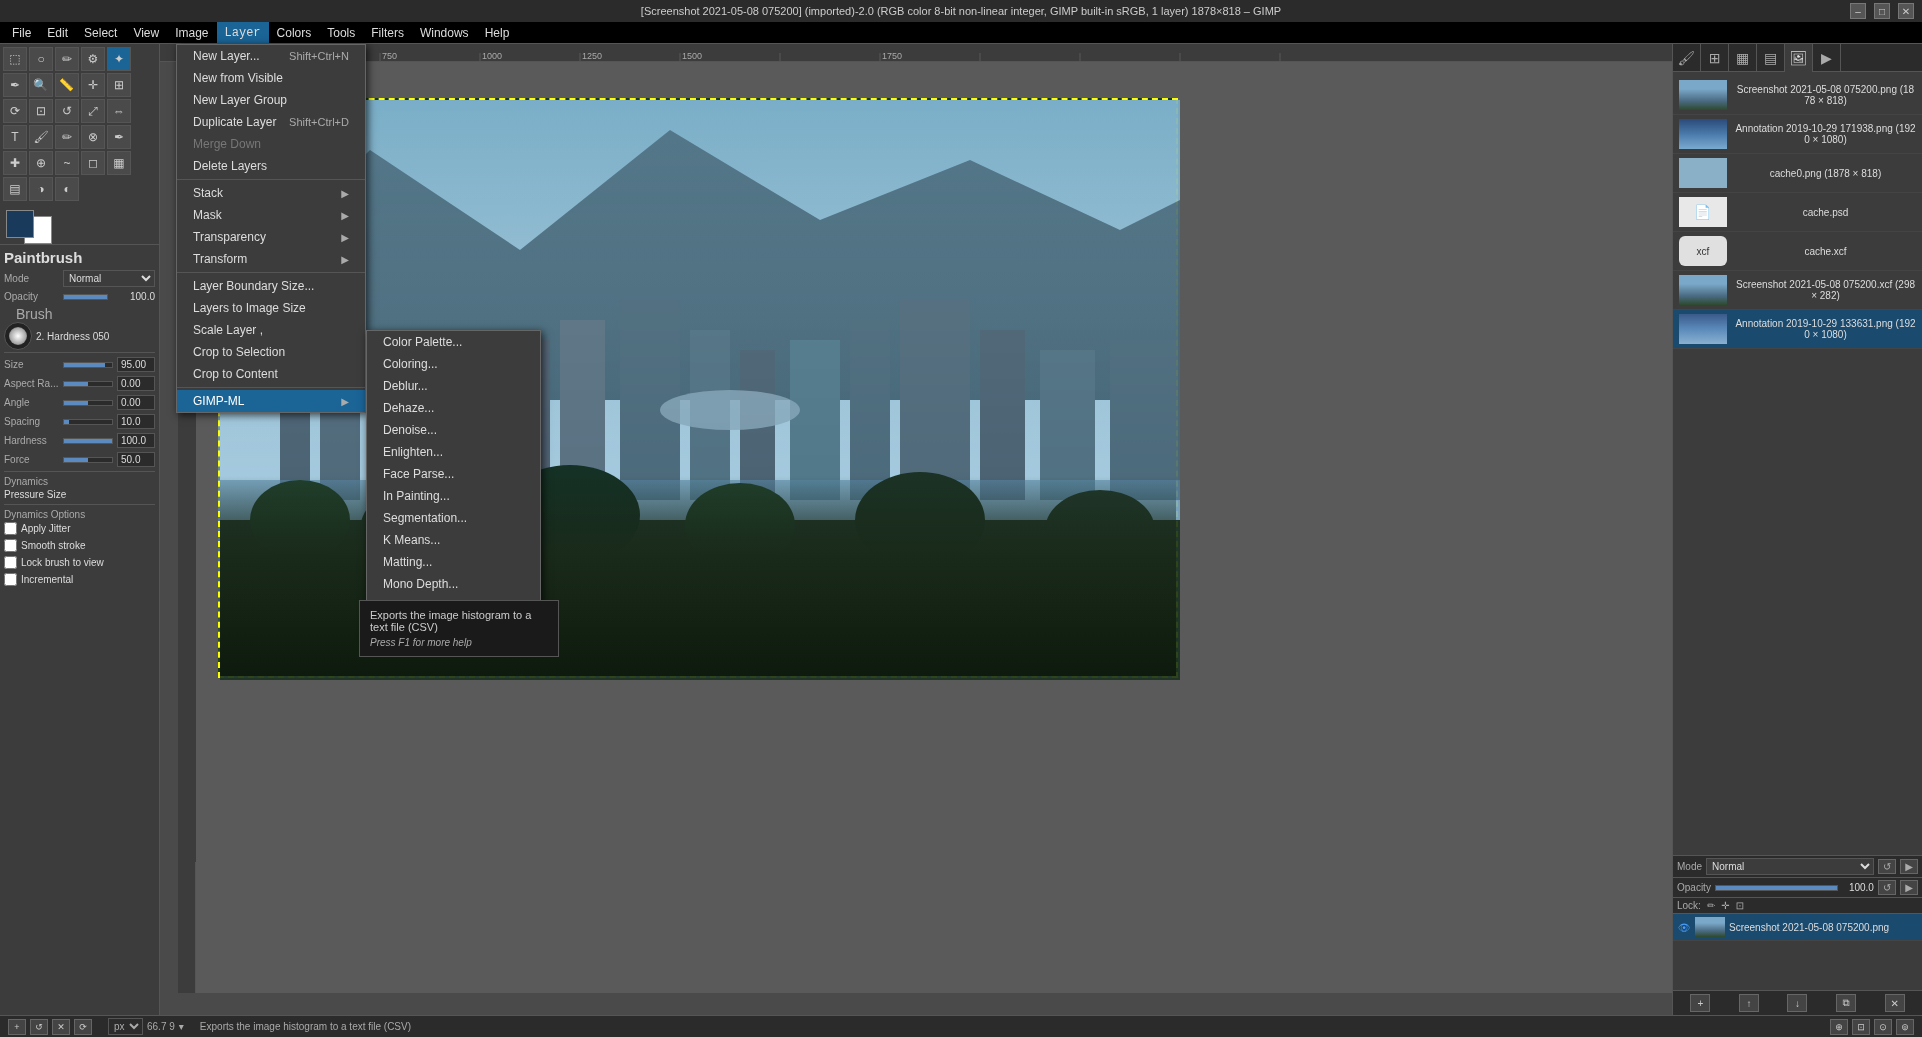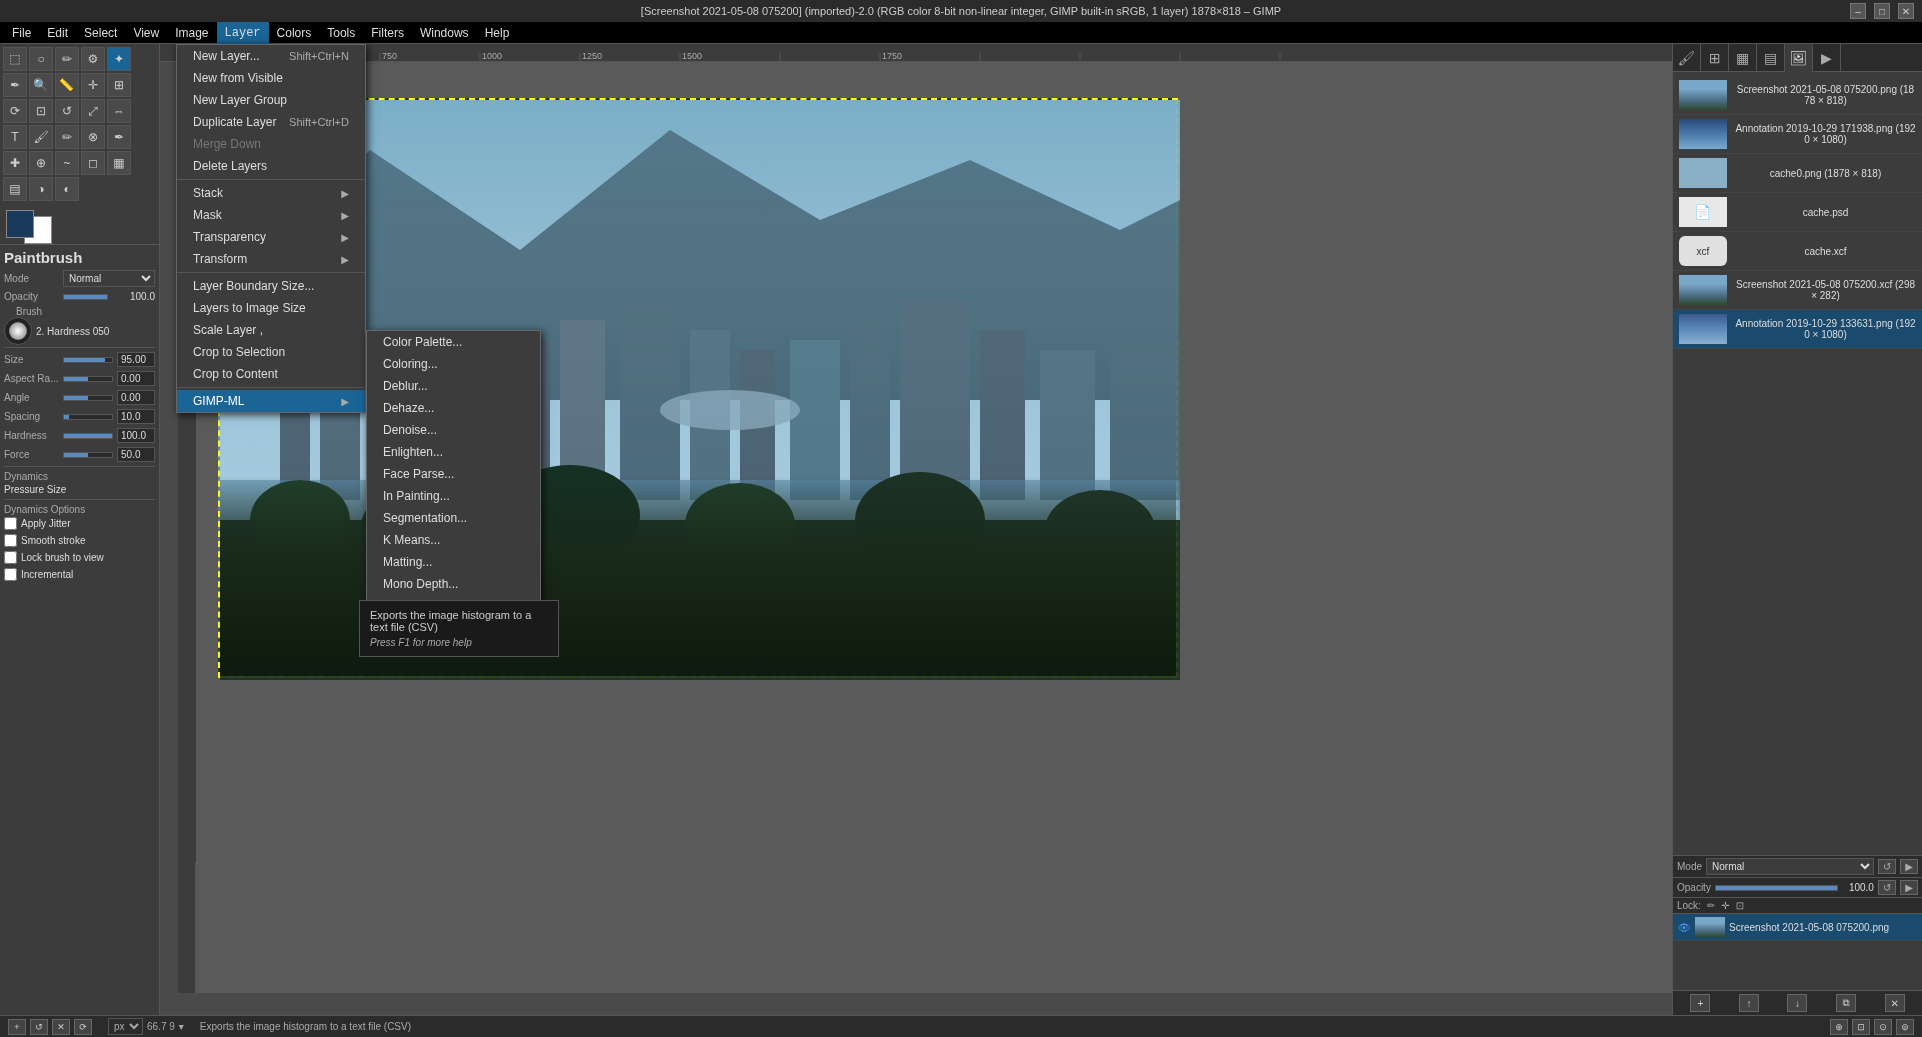--- a/index.html
+++ b/index.html
@@ -505,21 +505,21 @@
 
       <div class="tool-option-row" style="align-items:center;">
         <span class="tool-option-label">Opacity</span>
         <div class="slider-bar" style="flex:1;">
           <div class="slider-fill" style="width:100%;"></div>
         </div>
         <span class="tool-option-value" style="width:32px;text-align:right;">100.0</span>
       </div>
 
       <div style="border-bottom:1px solid #555; margin-bottom:4px; padding-bottom:2px;">
-        <div style="font-size:10px; color:#aaa;padding-left:12px;">Brush</div>
+        <div style="font-size:14px; color:#aaa;padding-left:12px;">Brush</div>
         <div style="display:flex;align-items:center;gap:4px;">
           <div style="width:28px;height:28px;background:#222;border:1px solid #555;border-radius:50%;display:flex;align-items:center;justify-content:center;">
             <div style="width:18px;height:18px;border-radius:50%;background:radial-gradient(circle,#fff 0%,#aaa 60%,transparent 100%);"></div>
           </div>
           <span style="font-size:10px;color:#ddd;">2. Hardness 050</span>
         </div>
       </div>
 
       <div class="tool-option-row">
         <span class="tool-option-label">Size</span>

